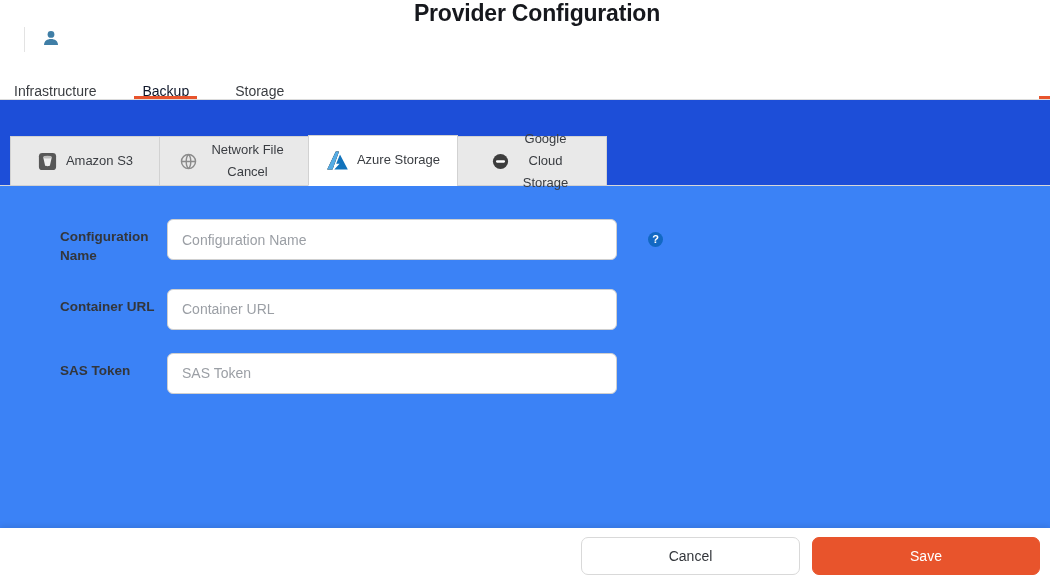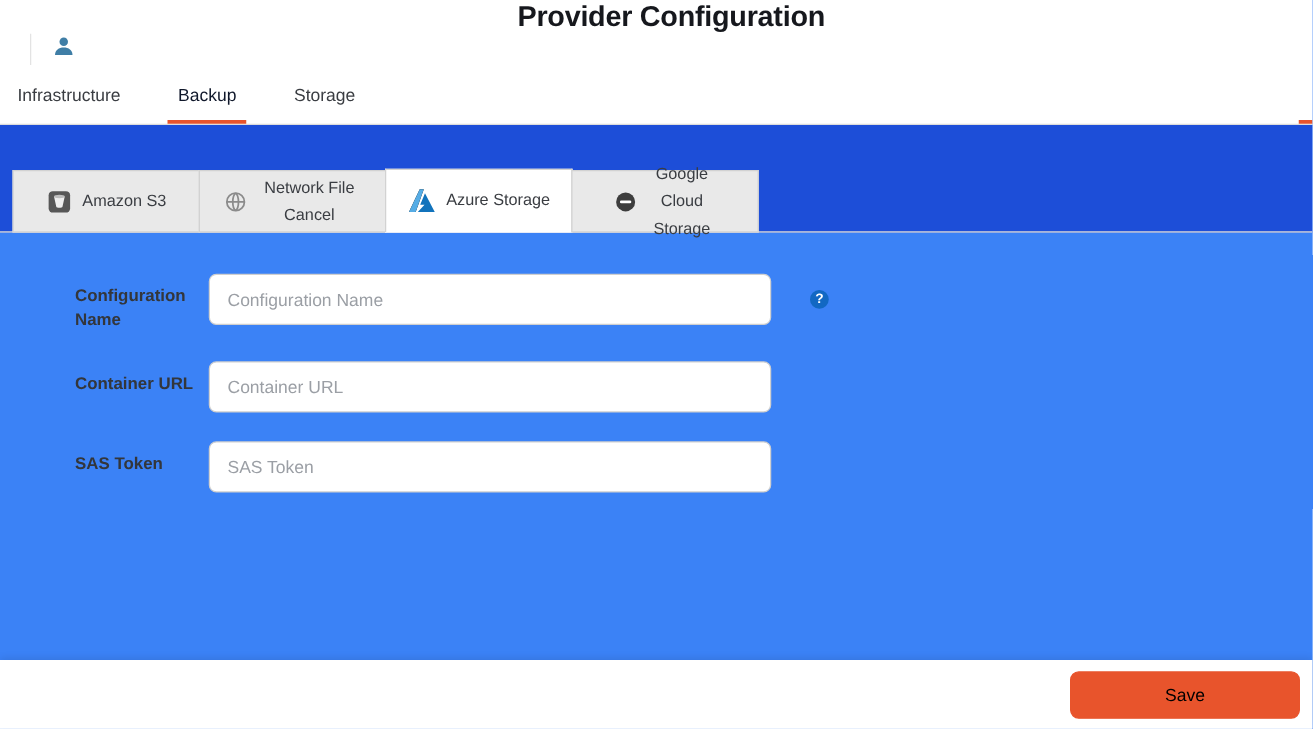--- a/index.html
+++ b/index.html
@@ -42,21 +42,21 @@
     display: flex;
     align-items: stretch;
     gap: 42px;
     padding-left: 12px;
     border-bottom: 1px solid #dcdcdc;
     position: relative;
     background: #fff;
   }
   .nav-tab {
     display: flex;
-    align-items: center;
+    align-items: flex-end;
     font-size: 14px;
     color: #3a3d42;
     cursor: pointer;
     position: relative;
     padding: 0 2px;
   }
   .nav-tab.active { color: #0f172a; }
   .nav-tab.active::after {
     content: "";
     position: absolute;
@@ -187,24 +187,24 @@
     font-family: "Liberation Sans", sans-serif;
     cursor: pointer;
   }
   .btn-cancel {
     width: 219px;
     background: #fff;
     border: 1px solid #d9d9d9;
     color: #33363b;
   }
   .btn-save {
-    width: 184px;
+    width: 228px;
     background: #E8542C;
     border: 1px solid #E8542C;
-    color: #000000;
+    color: #ffffff;
     font-weight: 500;
   }
 </style>
 </head>
 <body>
 
 <div class="header">
   <div class="page-title">Provider Configuration</div>
   <div class="header-right">
     <span>
@@ -291,14 +291,15 @@
   </div>
 
   <div class="form-row">
     <div class="flabel">SAS Token</div>
     <input class="finput" type="text" placeholder="SAS Token" style="">
   </div>
 
 </div>
 
 <div class="footer">
+  <button class="btn btn-cancel">Cancel</button>
   <button class="btn btn-save">Save</button>
 </div>
 
 </body></html>

